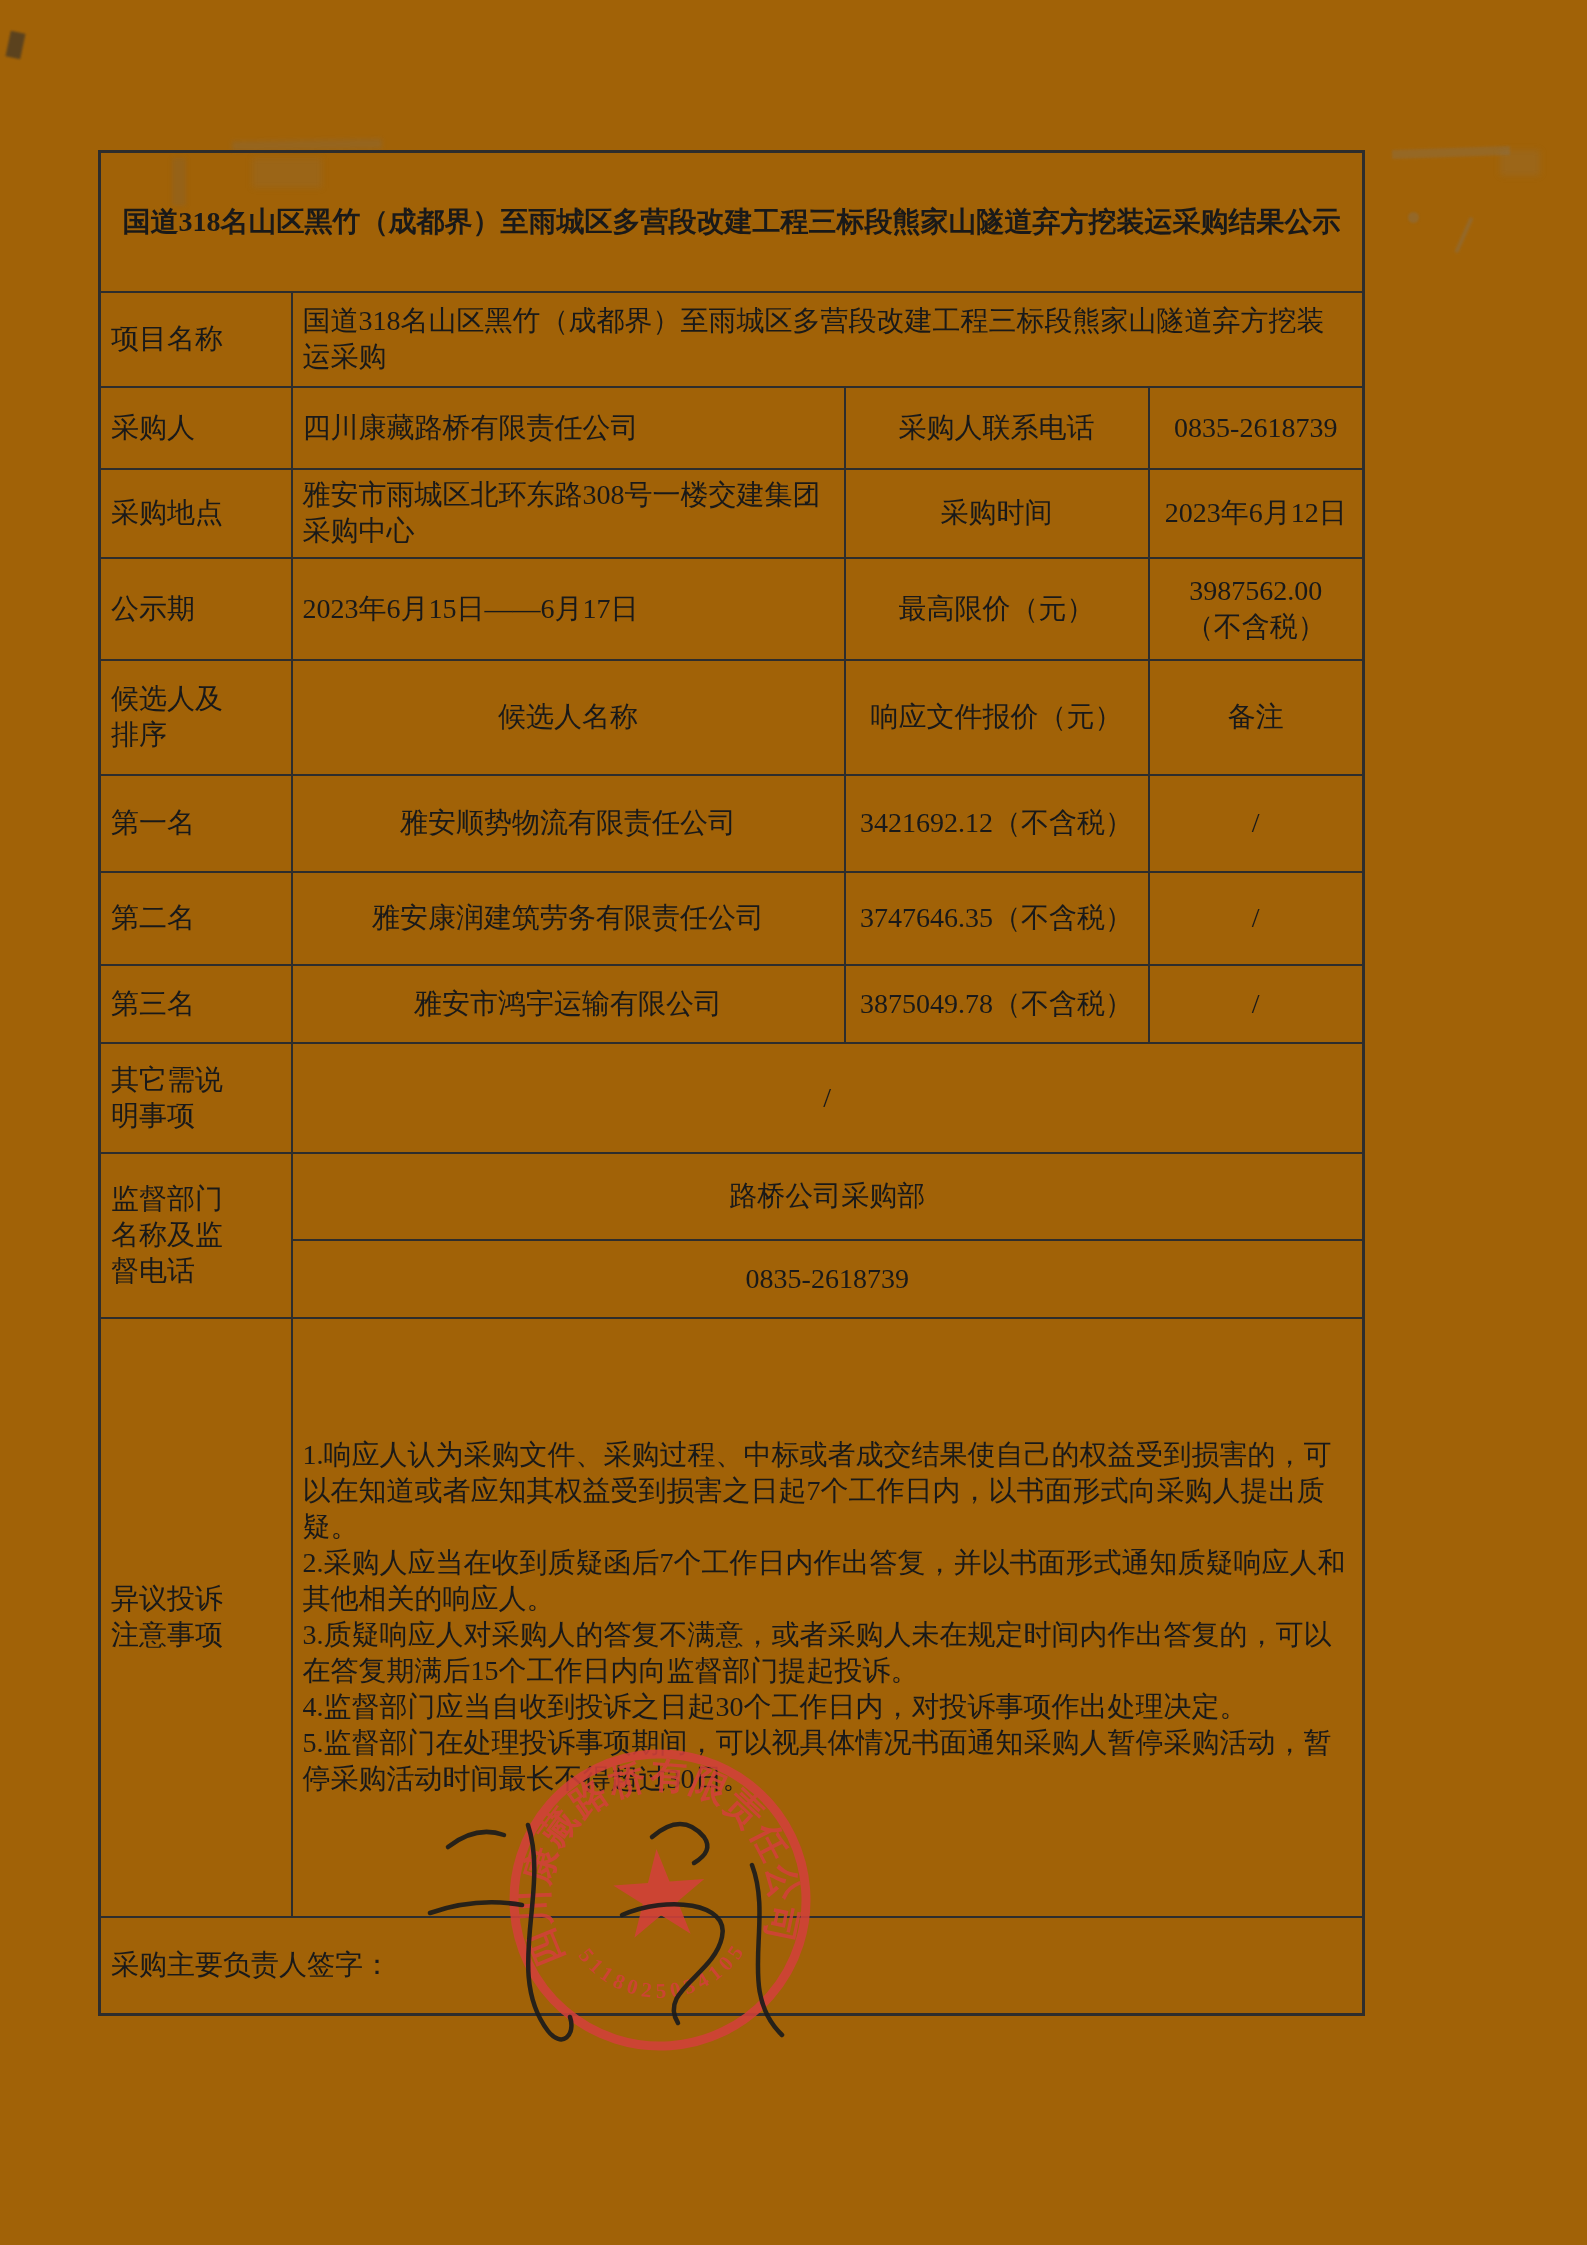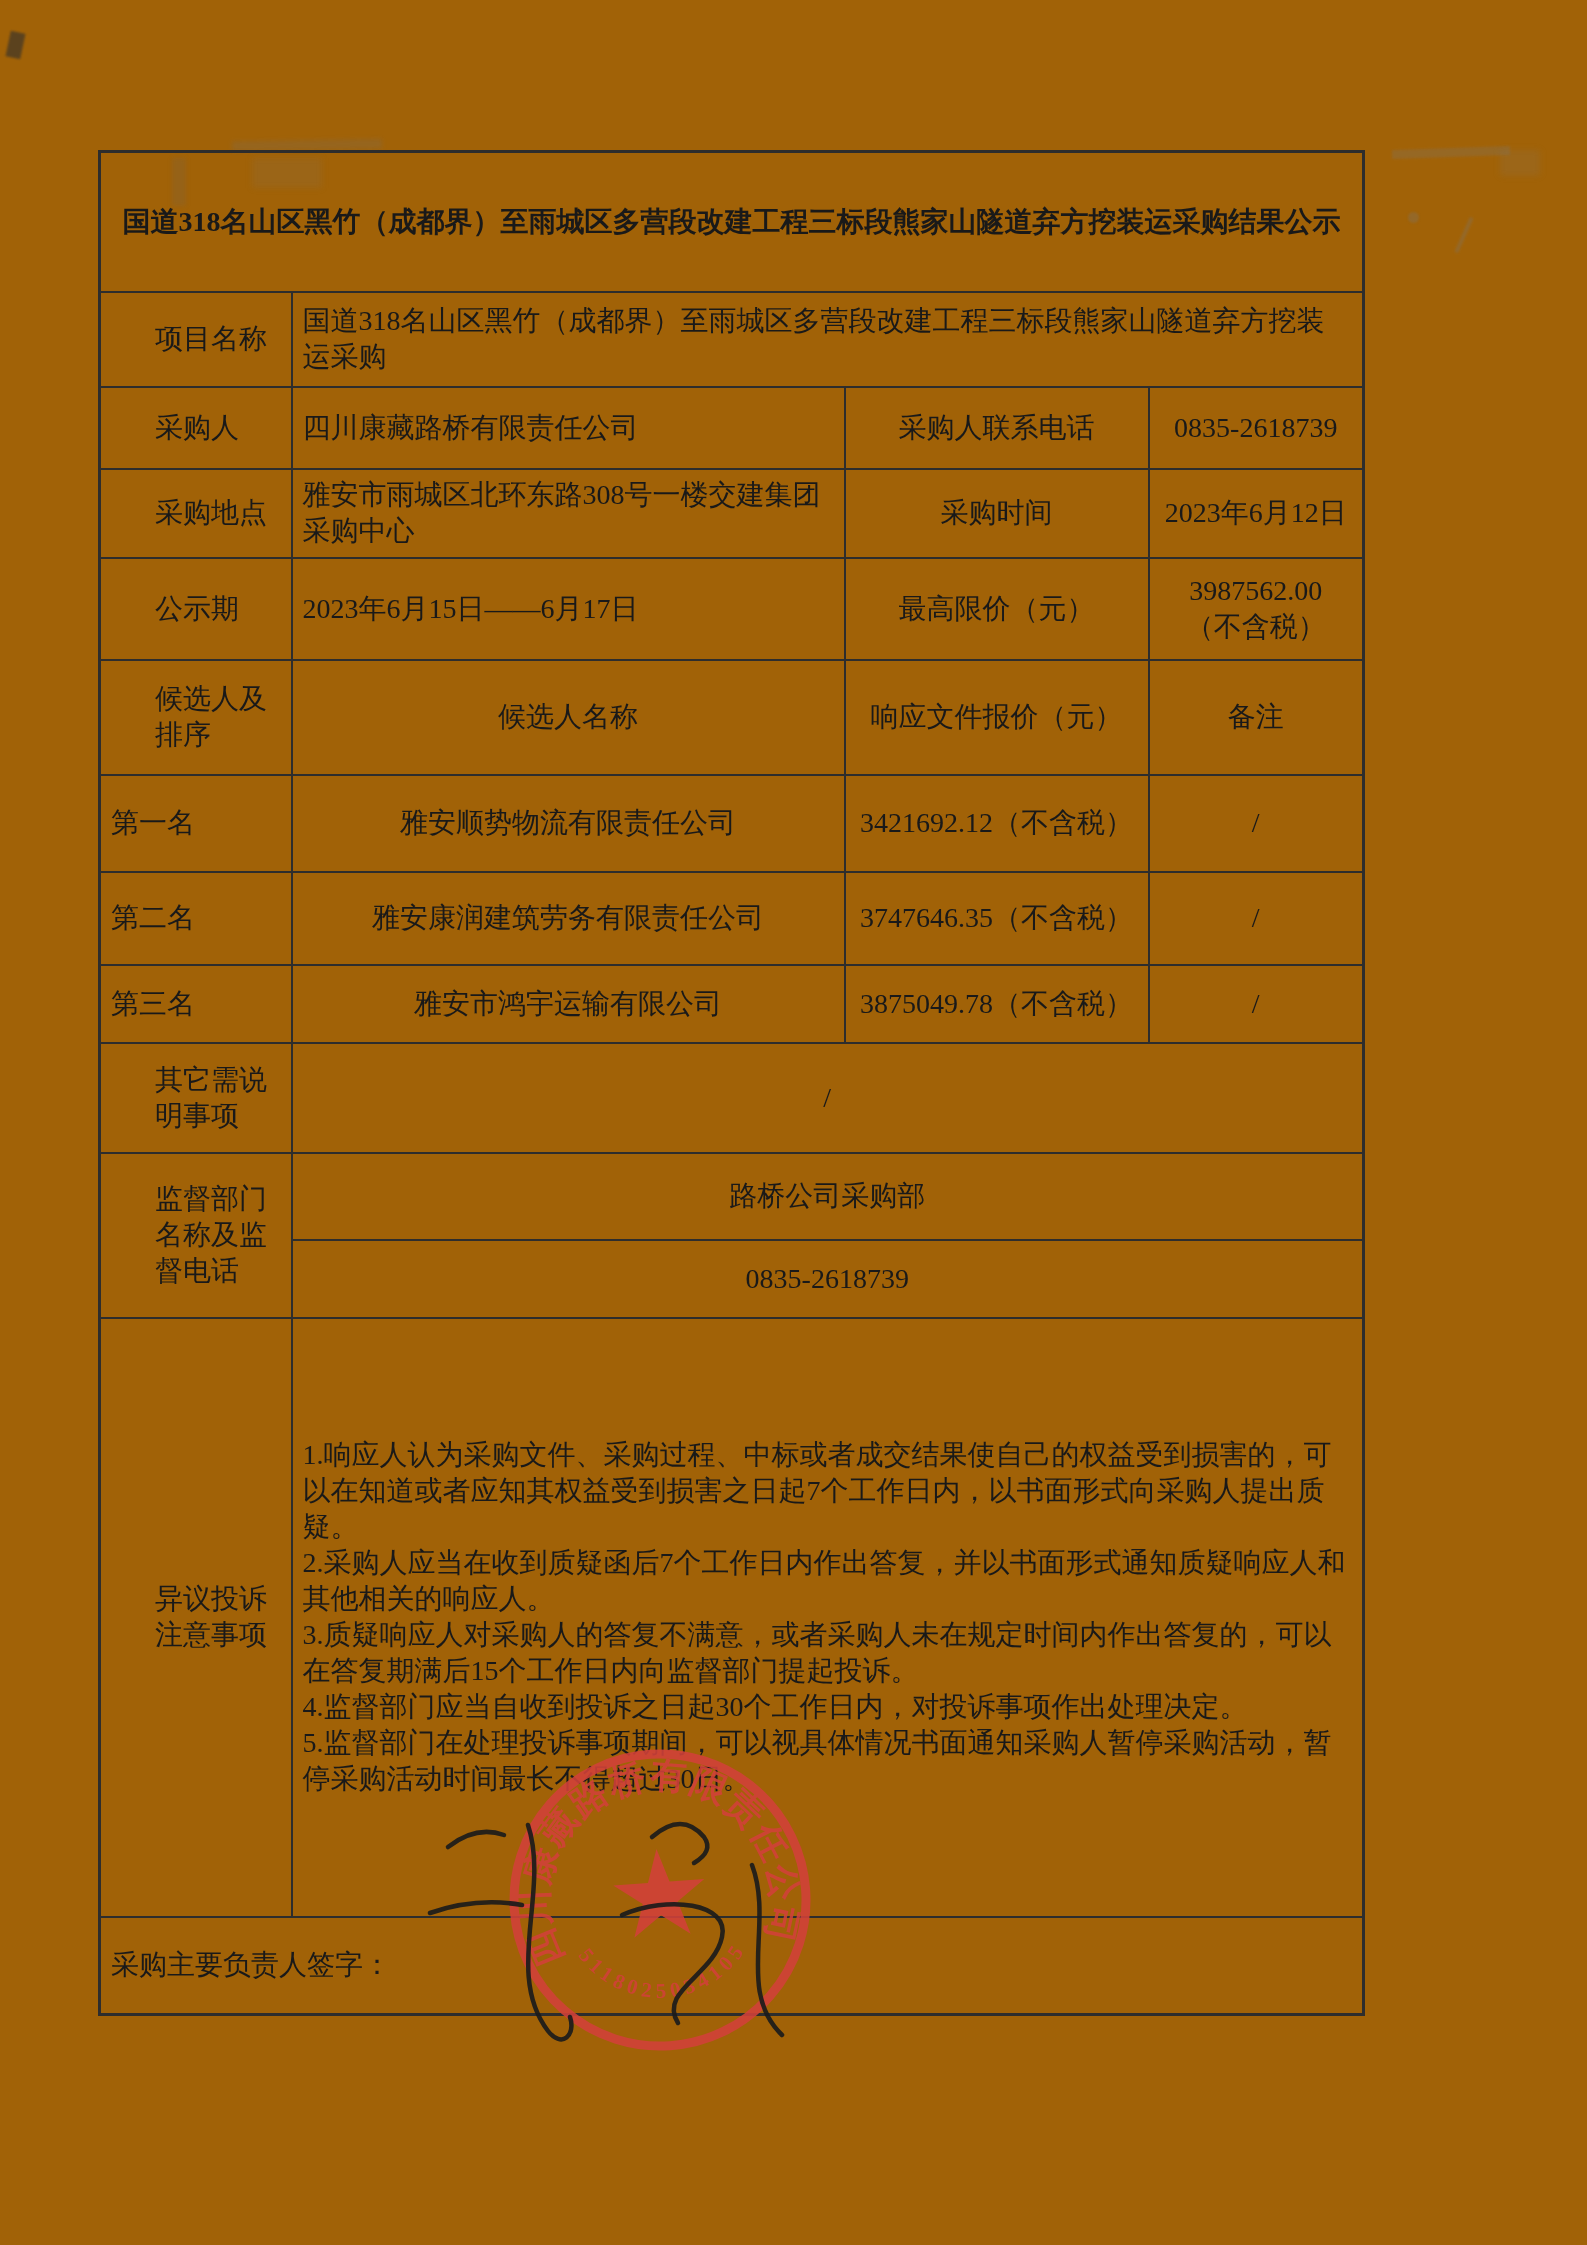--- a/index.html
+++ b/index.html
@@ -28,21 +28,21 @@
     overflow:hidden;
   }
   td.title-cell{
     font-weight:bold;
     font-size:35px;
     line-height:49px;
     text-align:center;
     padding:6px 26px;
   }
   td.lbl{padding-left:8px;}
-  td.lbl .wrap{max-width:122px;margin-left:44px;}
+  td.lbl .wrap{max-width:122px;}
   .t-center{text-align:center;}
   .t-left{text-align:left;}
   td.notice-cell{padding:14px 16px;line-height:37px;font-size:27px;vertical-align:middle;}
   .notice-item{margin:0;}
   td.sig-cell{font-size:29px;padding-left:16px;}
   
   .stamp{
     position:absolute;left:505px;top:1745px;
     width:310px;height:310px;
     transform:rotate(-4deg);

